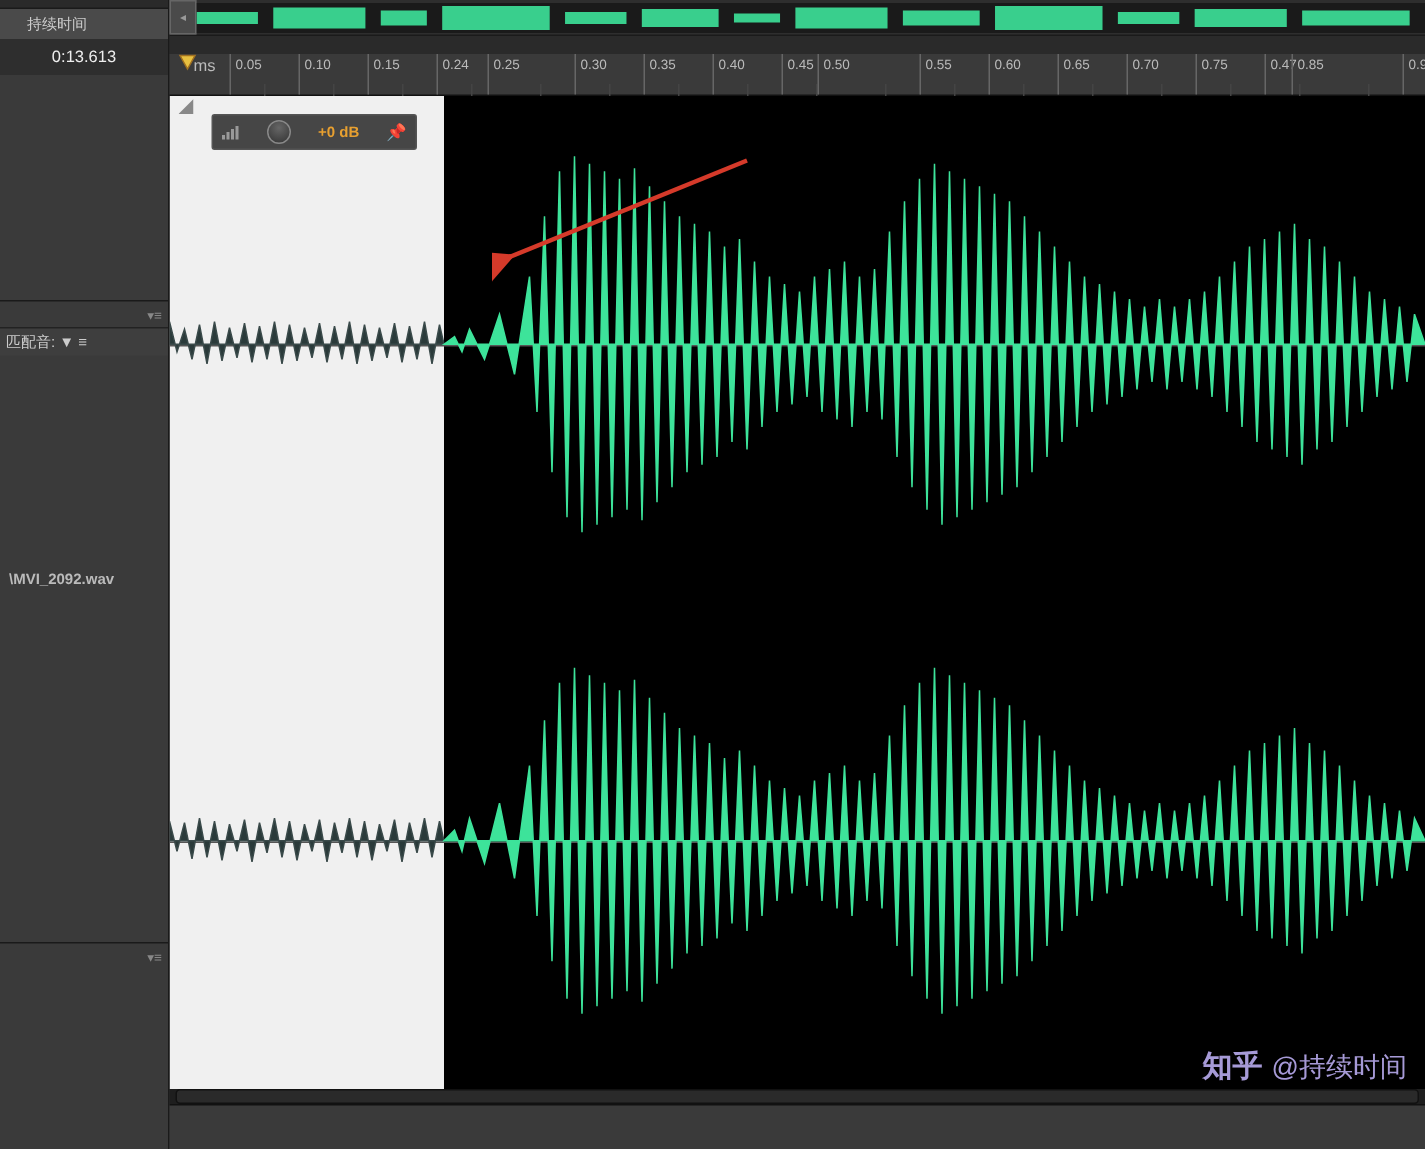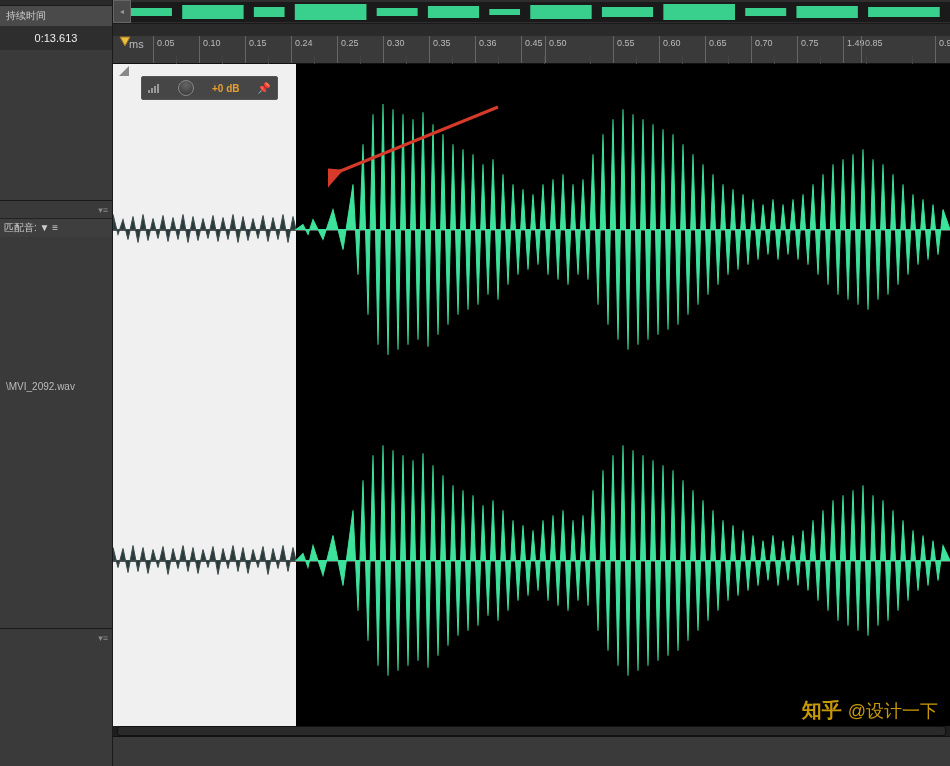--- a/index.html
+++ b/index.html
@@ -8,25 +8,25 @@
   background: #2a2a2a;
   font-family: "Microsoft YaHei", sans-serif;
   font-size: 11px; color: #ccc;
   overflow: hidden; position: relative;
 }
 .app { display: flex; height: 100%; }
 
 
 .left-panel { width: 113px; background: #3a3a3a; border-right: 1px solid #1a1a1a; display: flex; flex-direction: column; }
 .lp-section { border-bottom: 1px solid #1a1a1a; padding: 4px 6px; }
-.lp-header { background: #4a4a4a; font-size: 10px; padding: 3px 6px; }
+.lp-header { background: #4a4a4a; font-size: 10px; padding: 3px 18px; }
 .timecode { color: #eee; font-size: 11px; padding: 6px; text-align: center; background: #2e2e2e; }
 .lp-spacer { flex: 1; }
 .lp-sub { background: #3e3e3e; font-size: 10px; padding: 2px 4px; border-top: 1px solid #222; }
-.lp-file { font-size: 10px; padding: 4px 6px; color: #bbb; }
+.lp-file { font-size: 10px; padding: 4px 6px; color: #bbb; font-weight: bold; }
 .lp-bar { height: 18px; background: #3a3a3a; border-top: 1px solid #1a1a1a; display: flex; justify-content: flex-end; align-items: center; padding: 0 4px; }
 .lp-bar .ico { font-size: 9px; color: #888; margin-left: 2px; }
 
 
 .main { flex: 1; display: flex; flex-direction: column; background: #1e1e1e; }
 
 
 .overview { height: 24px; background: #2e2e2e; position: relative; border-bottom: 1px solid #1a1a1a; display: flex; align-items: center; }
 .overview .grip { width: 18px; height: 100%; background: #4a4a4a; border: 1px solid #666; display: flex; align-items: center; justify-content: center; font-size: 8px; color: #999; }
 .overview svg { flex: 1; height: 20px; }
@@ -60,21 +60,21 @@
 .hud .pin { font-size: 11px; color: #aaa; }
 .amp-ruler { position: absolute; left: 6px; top: 0; width: 14px; height: 100%; }
 .amp-ruler .tri { position: absolute; top: 2px; left: 0; width: 10px; height: 10px; }
 
 
 .bottombar { height: 30px; background: #3a3a3a; border-top: 1px solid #111; display: flex; align-items: center; }
 .bottombar .spacer { flex: 1; }
 .scrollrail { height: 10px; background: #2a2a2a; border: 1px solid #111; margin: 0 4px; border-radius: 3px; }
 
 
-.watermark { position: absolute; right: 12px; bottom: 42px; color: #eab308; opacity: 0.85; font-size: 18px; display: flex; align-items: center; gap: 6px; }
+.watermark { position: absolute; right: 12px; bottom: 42px; color: #c4b5fd; opacity: 0.85; font-size: 18px; display: flex; align-items: center; gap: 6px; }
 .watermark .logo { font-weight: bold; font-size: 20px; }
 </style>
 </head>
 <body>
 
 <div class="app">
 
   <div class="left-panel">
     <div class="lp-section" style="height:6px;padding:0;background:#2a2a2a;"></div>
     <div class="lp-header">持续时间</div>
@@ -137,34 +137,34 @@
         </div>
         <div class="tick minor" style="left: 109px; height: 8px; top: 20px;"></div>
         <div class="tick" style="left: 132px;">
           <span>0.15</span>
         </div>
         <div class="tick minor" style="left: 155px; height: 8px; top: 20px;"></div>
         <div class="tick" style="left: 178px;">
           <span>0.24</span>
         </div>
         <div class="tick minor" style="left: 201px; height: 8px; top: 20px;"></div>
-        <div class="tick" style="left: 224px;">
+        <div class="tick" style="left: 212px;">
           <span>0.25</span>
         </div>
         <div class="tick minor" style="left: 247px; height: 8px; top: 20px;"></div>
         <div class="tick" style="left: 270px;">
           <span>0.30</span>
         </div>
         <div class="tick minor" style="left: 293px; height: 8px; top: 20px;"></div>
         <div class="tick" style="left: 316px;">
           <span>0.35</span>
         </div>
         <div class="tick minor" style="left: 339px; height: 8px; top: 20px;"></div>
         <div class="tick" style="left: 362px;">
-          <span>0.36</span>
+          <span>0.40</span>
         </div>
         <div class="tick minor" style="left: 385px; height: 8px; top: 20px;"></div>
         <div class="tick" style="left: 408px;">
           <span>0.45</span>
         </div>
         <div class="tick minor" style="left: 431px; height: 8px; top: 20px;"></div>
         <div class="tick" style="left: 432px;">
           <span>0.50</span>
         </div>
         <div class="tick minor" style="left: 477px; height: 8px; top: 20px;"></div>
@@ -182,21 +182,21 @@
         <div class="tick minor" style="left: 615px; height: 8px; top: 20px;"></div>
         <div class="tick" style="left: 638px;">
           <span>0.70</span>
         </div>
         <div class="tick minor" style="left: 661px; height: 8px; top: 20px;"></div>
         <div class="tick" style="left: 684px;">
           <span>0.75</span>
         </div>
         <div class="tick minor" style="left: 707px; height: 8px; top: 20px;"></div>
         <div class="tick" style="left: 730px;">
-          <span>1.49</span>
+          <span>0.47</span>
         </div>
         <div class="tick minor" style="left: 753px; height: 8px; top: 20px;"></div>
         <div class="tick" style="left: 748px;">
           <span>0.85</span>
         </div>
         <div class="tick minor" style="left: 799px; height: 8px; top: 20px;"></div>
         <div class="tick" style="left: 822px;">
           <span>0.90</span>
         </div>
       </div>
@@ -252,14 +252,14 @@
 
     <div class="scrollrail"></div>
     <div class="bottombar">
       <div class="spacer"></div>
     </div>
   </div>
 </div>
 
 <div class="watermark">
   <span class="logo">知乎</span>
-  <span>@设计一下</span>
+  <span>@持续时间</span>
 </div>
 
 </body></html>

